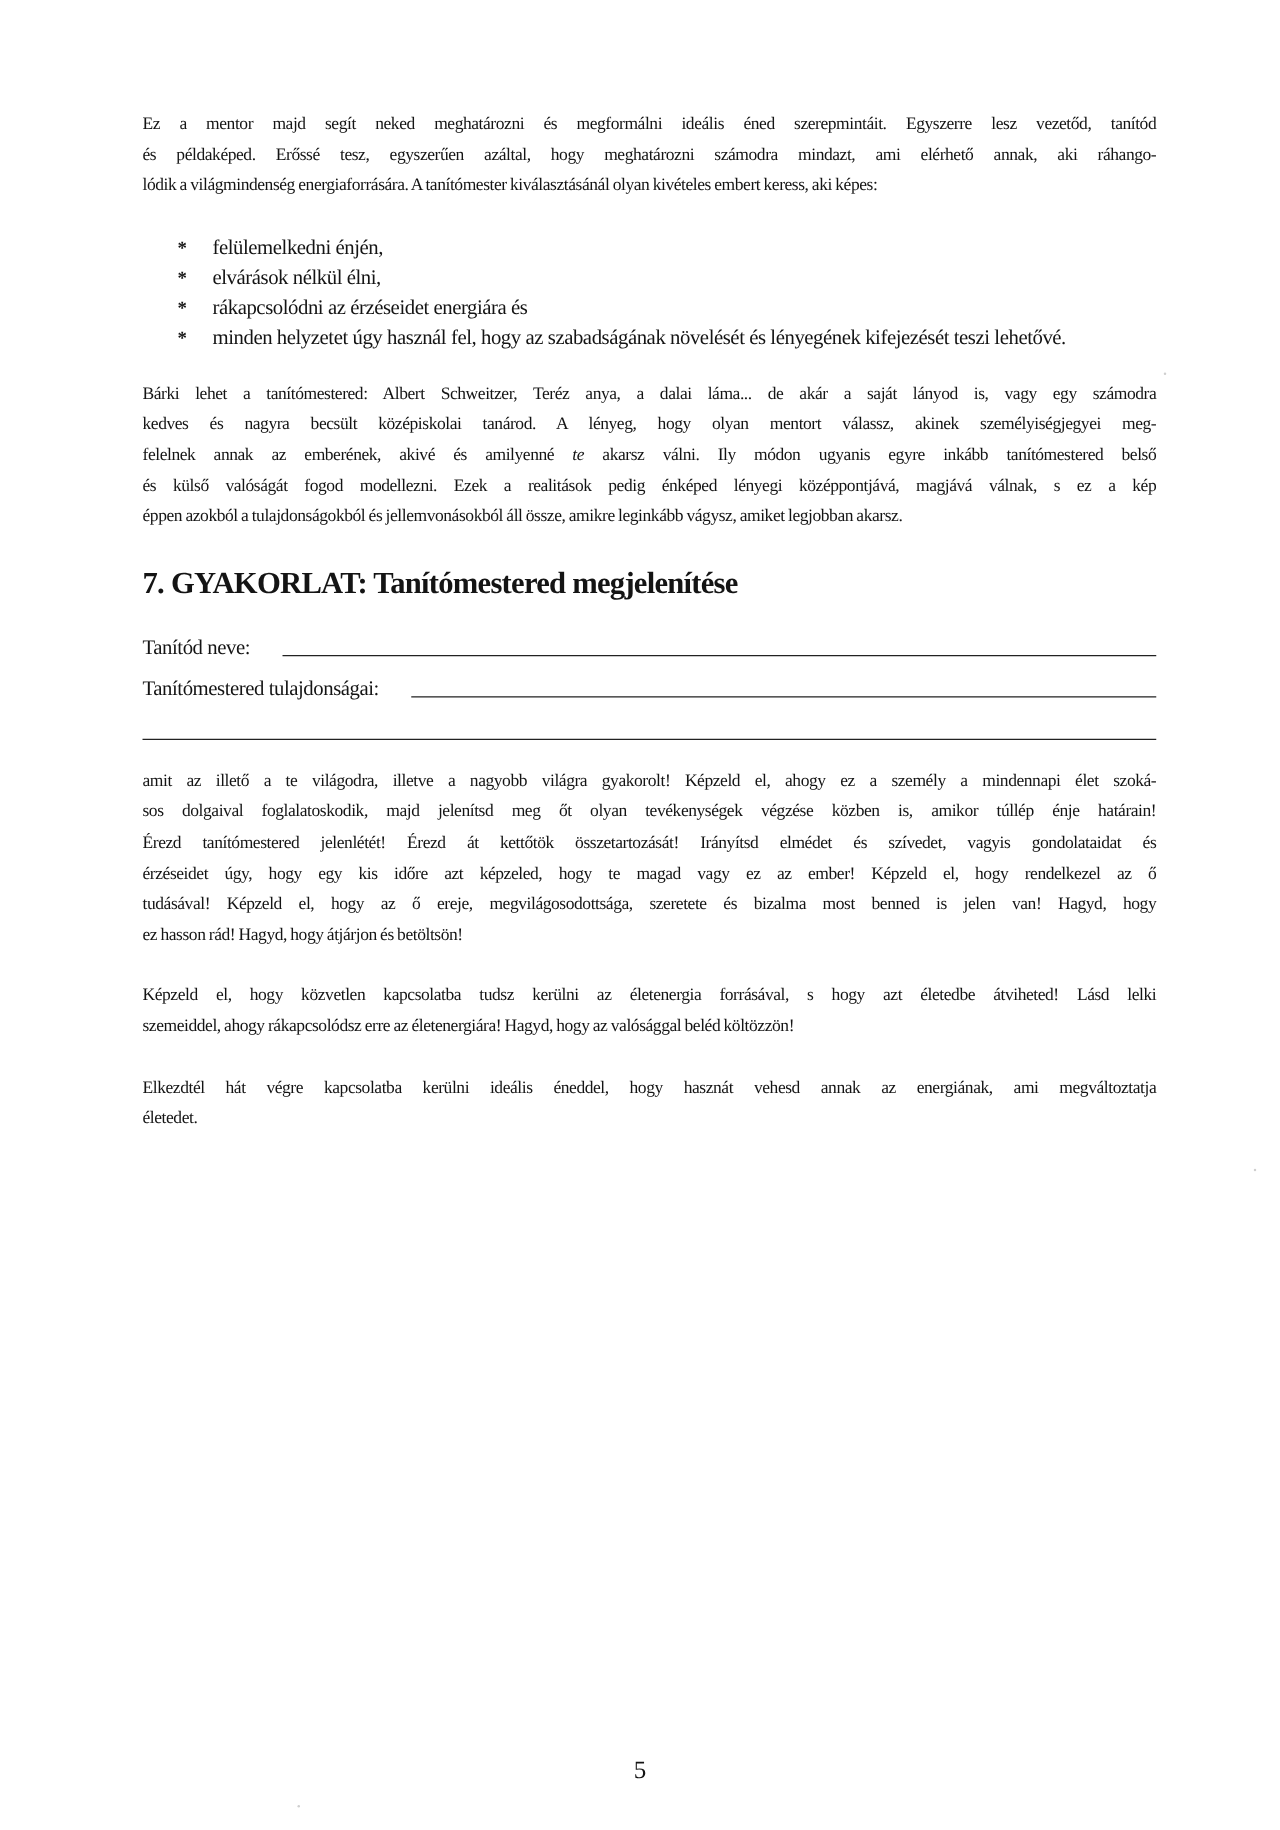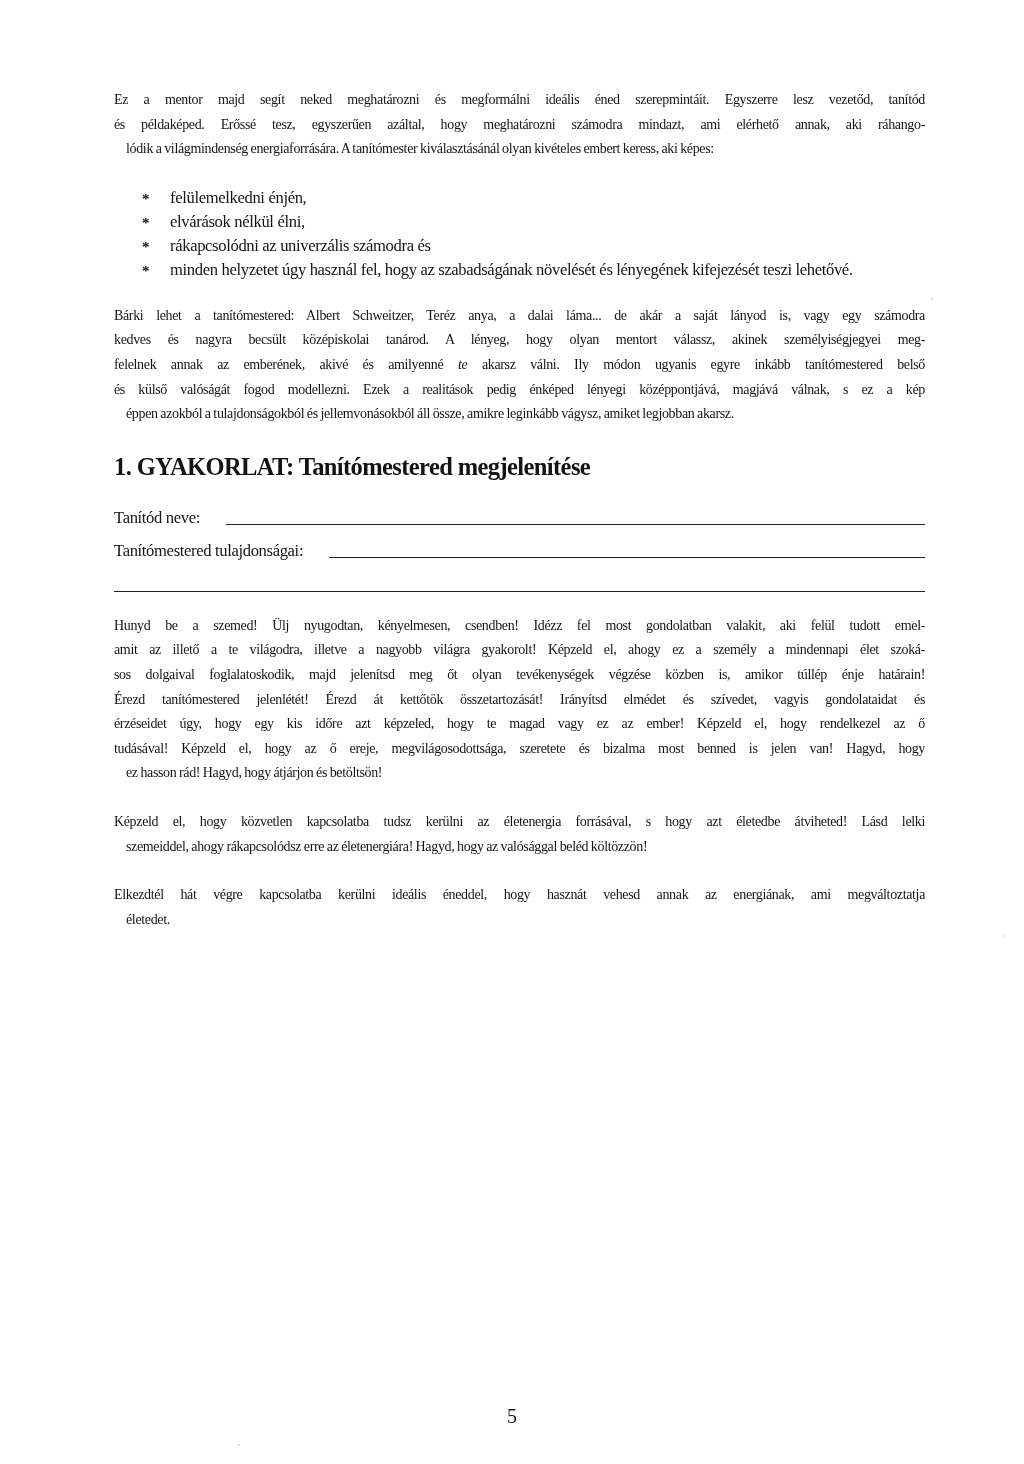--- a/index.html
+++ b/index.html
@@ -27,21 +27,20 @@
     line-height: 24.6px;
     font-size: 14px;
     white-space: nowrap;
     text-align: justify;
     text-align-last: justify;
     letter-spacing: -0.35px;
     word-spacing: -0.5px;
   }
   .line.last {
     text-align-last: left;
-    margin-left: 12px;
   }
   .para { margin-bottom: 24px; }
   .bullets {
     margin: 0 0 22px 0;
     padding: 0;
     list-style: none;
   }
   .bullet-item {
     position: relative;
     padding-left: 56px;
@@ -124,54 +123,53 @@
     <li class="bullet-item">
       <span class="bullet-mark">*</span>
       <span>felülemelkedni énjén,</span>
     </li>
     <li class="bullet-item">
       <span class="bullet-mark">*</span>
       <span>elvárások nélkül élni,</span>
     </li>
     <li class="bullet-item">
       <span class="bullet-mark">*</span>
-      <span>rákapcsolódni az univerzális számodra és</span>
+      <span>rákapcsolódni az érzéseidet energiára és</span>
     </li>
     <li class="bullet-item">
       <span class="bullet-mark">*</span>
       <span>minden helyzetet úgy használ fel, hogy az szabadságának növelését és lényegének kifejezését teszi lehetővé.</span>
     </li>
   </ul>
 
   <div class="para">
     <span class="line">Bárki lehet a tanítómestered: Albert Schweitzer, Teréz anya, a dalai láma... de akár a saját lányod is, vagy egy számodra</span>
     <span class="line">kedves és nagyra becsült középiskolai tanárod. A lényeg, hogy olyan mentort válassz, akinek személyiségjegyei meg-</span>
     <span class="line"><span>felelnek annak az emberének, akivé és amilyenné</span> <em>te</em> <span>akarsz válni. Ily módon ugyanis egyre inkább tanítómestered belső</span></span>
     <span class="line">és külső valóságát fogod modellezni. Ezek a realitások pedig énképed lényegi középpontjává, magjává válnak, s ez a kép</span>
     <span class="line last">éppen azokból a tulajdonságokból és jellemvonásokból áll össze, amikre leginkább vágysz, amiket legjobban akarsz.</span>
   </div>
 
-  <h2 class="heading">1. GYAKORLAT: Tanítómestered megjelenítése</h2>
+  <h2 class="heading">7. GYAKORLAT: Tanítómestered megjelenítése</h2>
 
   <div class="form-block">
     <div class="form-row">
       <span class="form-label">Tanítód neve:</span>
       <span class="form-line"></span>
     </div>
     <div class="form-row">
       <span class="form-label">Tanítómestered tulajdonságai:</span>
       <span class="form-line"></span>
     </div>
     <div class="form-blank">
       <span class="form-line"></span>
     </div>
   </div>
 
   <div class="para">
-    <span class="line">Hunyd be a szemed! Ülj nyugodtan, kényelmesen, csendben! Idézz fel most gondolatban valakit, aki felül tudott emel-</span>
     <span class="line">amit az illető a te világodra, illetve a nagyobb világra gyakorolt! Képzeld el, ahogy ez a személy a mindennapi élet szoká-</span>
     <span class="line">sos dolgaival foglalatoskodik, majd jelenítsd meg őt olyan tevékenységek végzése közben is, amikor túllép énje határain!</span>
     <span class="line">Érezd tanítómestered jelenlétét! Érezd át kettőtök összetartozását! Irányítsd elmédet és szívedet, vagyis gondolataidat és</span>
     <span class="line">érzéseidet úgy, hogy egy kis időre azt képzeled, hogy te magad vagy ez az ember! Képzeld el, hogy rendelkezel az ő</span>
     <span class="line">tudásával! Képzeld el, hogy az ő ereje, megvilágosodottsága, szeretete és bizalma most benned is jelen van! Hagyd, hogy</span>
     <span class="line last">ez hasson rád! Hagyd, hogy átjárjon és betöltsön!</span>
   </div>
 
   <div class="para">
     <span class="line">Képzeld el, hogy közvetlen kapcsolatba tudsz kerülni az életenergia forrásával, s hogy azt életedbe átviheted! Lásd lelki</span>

